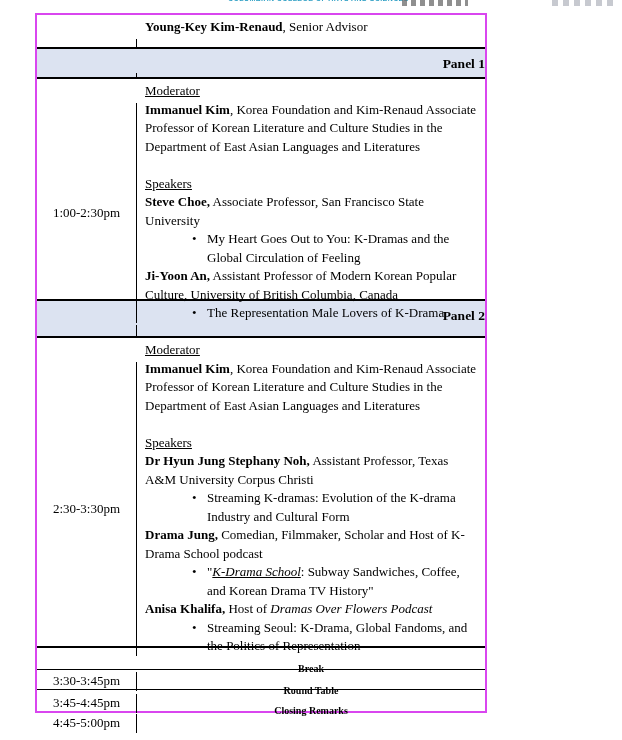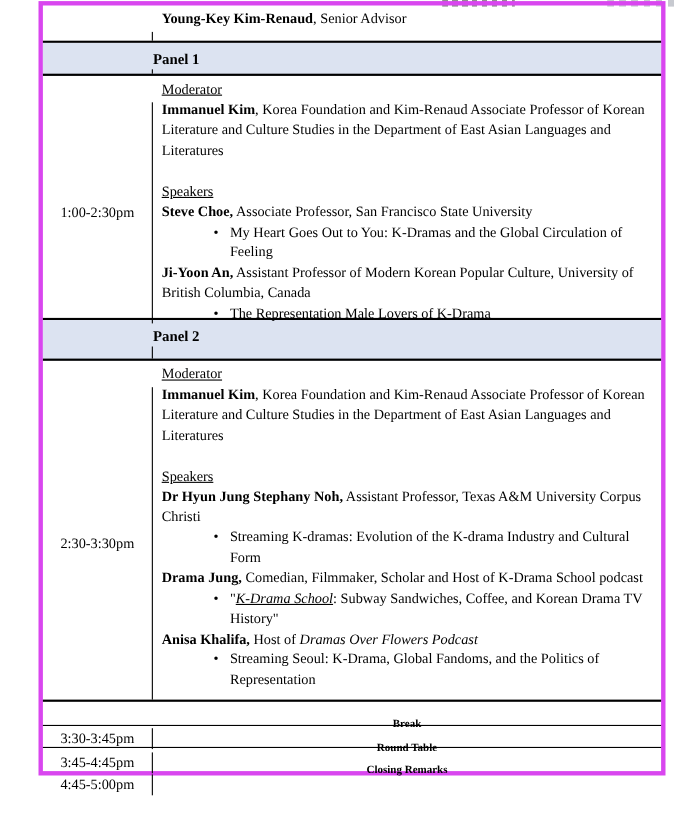--- a/index.html
+++ b/index.html
@@ -22,43 +22,43 @@
     background:repeating-linear-gradient(90deg,#6a6a6a 0 5px,transparent 5px 9px);
     opacity:.75;
   }
   .frag-right{
     position:absolute;left:552px;top:0;width:62px;height:6px;
     background:repeating-linear-gradient(90deg,#b9bcc4 0 6px,transparent 6px 11px);
     opacity:.8;
   }
   
   .tbl{
-    position:absolute;left:35px;top:1px;width:570px;
-    border:4px solid #d946ef;box-sizing:border-box;
+    position:absolute;left:35px;top:13px;width:452px;
+    border:2px solid #d946ef;box-sizing:border-box;
     font-size:13px;line-height:18.5px;
   }
   .row{display:grid;grid-template-columns:100px 1fr;box-sizing:border-box;}
   .cell-time{
     border-right:1.5px solid #000;box-sizing:border-box;
     display:flex;align-items:center;justify-content:center;
     font-size:13px;
     margin-top:24px;
   }
   .cell-content{box-sizing:border-box;padding:3px 8px 0 8px;}
   .row-advisor{height:34px;border-bottom:2px solid #000;}
   .row-band1{height:30px;border-bottom:2px solid #000;}
   .row-p1{height:222px;border-bottom:2px solid #000;}
   .row-band2{height:37px;border-bottom:2px solid #000;}
   .row-p2{height:310px;border-bottom:2px solid #000;}
   .row-break{height:22px;border-bottom:1px solid #000;}
   .row-round{height:20px;border-bottom:1px solid #000;}
   .row-closing{height:21px;}
   .band{background:#dce3f1;}
   .band .cell-label{
-    text-align:left;font-weight:bold;font-size:13.5px;
+    text-align:right;font-weight:bold;font-size:13.5px;
     box-sizing:border-box;padding-top:6px;
   }
   .center-label{
     display:flex;align-items:center;justify-content:center;
     font-weight:bold;font-size:10px;box-sizing:border-box;
   }
   .line{min-height:18.5px;}
   .bullet{position:relative;padding-left:62px;}
   .bullet .marker{position:absolute;left:47px;top:0;}
 </style>

